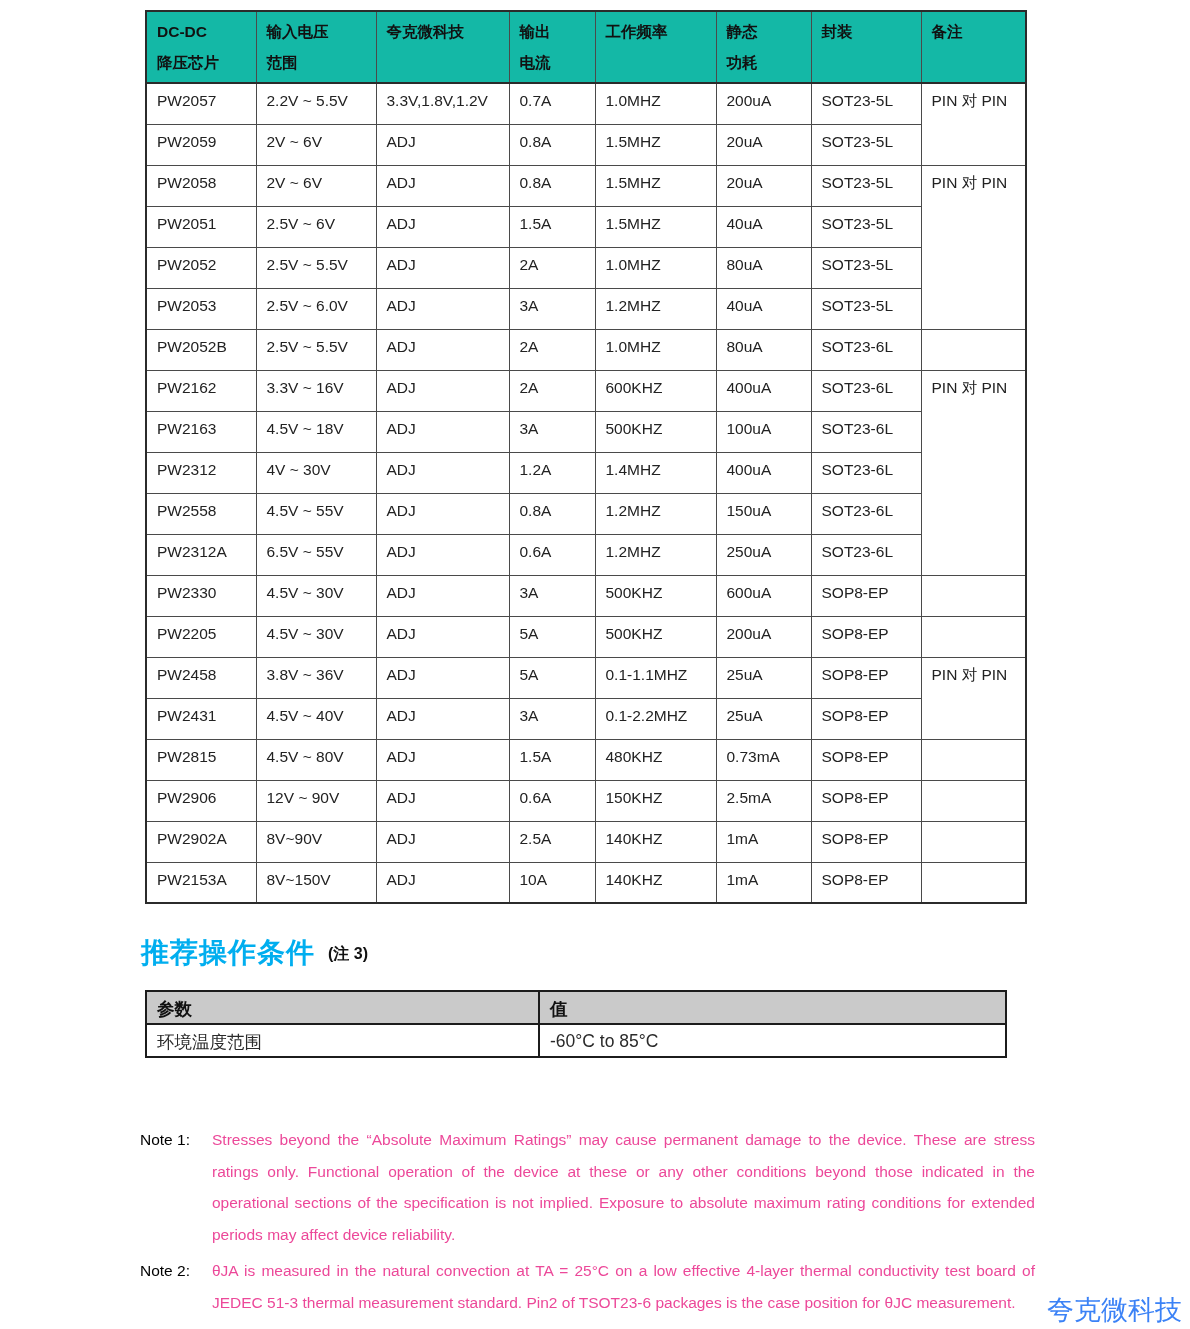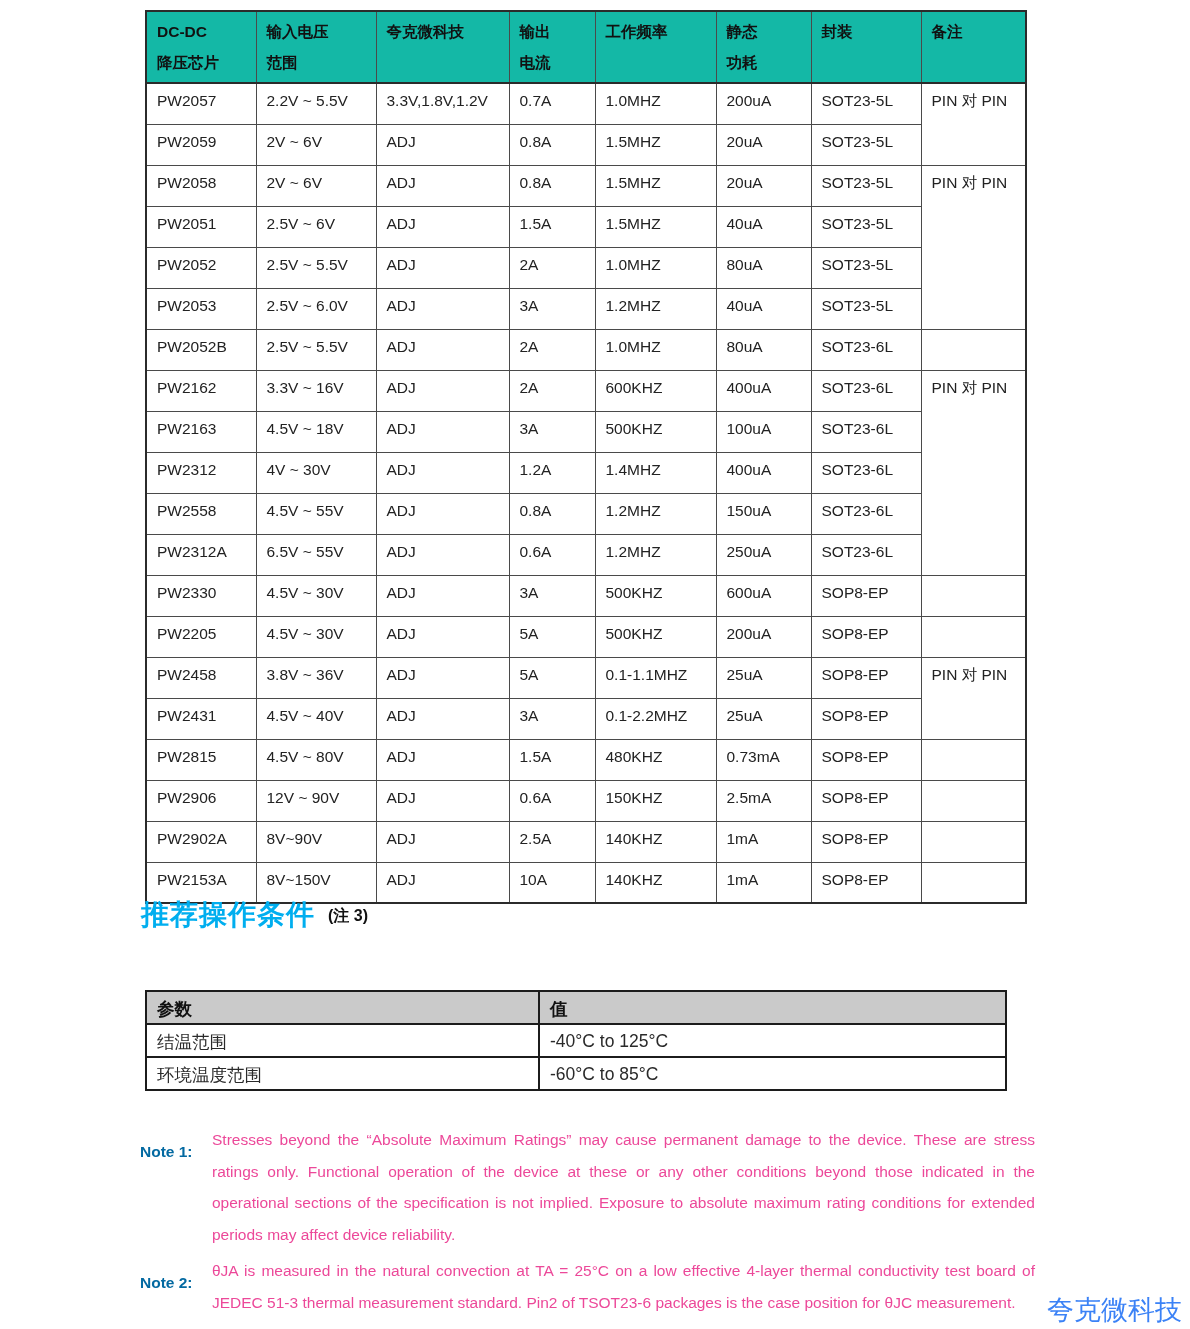--- a/index.html
+++ b/index.html
@@ -18,38 +18,38 @@
   }
   .chip-table th{
     background:#14b8a6;font-size:15.5px;font-weight:bold;line-height:31px;
     padding:4px 4px 4px 10px;white-space:pre-line;height:72px;
     border-bottom:2px solid #2b2b2b;color:#111;
   }
   .chip-table td{
     font-size:15.5px;line-height:20px;padding:7px 4px 0 10px;height:41px;color:#222;
   }
   
-  .section-heading{position:absolute;left:141px;top:896px;white-space:nowrap;}
+  .section-heading{position:absolute;left:141px;top:934px;white-space:nowrap;}
   .heading-title{font-size:28px;font-weight:bold;letter-spacing:1px;}
   .heading-ref{font-size:16px;font-weight:bold;color:#111;margin-left:13px;vertical-align:3px;}
   
   .cond-table{
     position:absolute;left:145px;top:990px;width:860px;
     border-collapse:collapse;table-layout:fixed;
   }
   .cond-table th,.cond-table td{
     border:2px solid #1c1c1c;text-align:left;vertical-align:middle;
     box-sizing:border-box;height:33px;padding:2px 10px 0 10px;
   }
   .cond-table th{background:#cacaca;font-size:17.5px;font-weight:bold;color:#111;}
   .cond-table td{font-size:17.5px;color:#2a2a2a;}
   
   .notes{position:absolute;left:140px;top:1124px;width:895px;}
   .note{display:flex;}
-  .note-label{flex:0 0 72px;width:72px;font-weight:bold;font-size:15.5px;line-height:31.5px;color:#0369a1;margin-top:12px;}
+  .note-label{flex:0 0 72px;width:72px;font-weight:normal;font-size:15.5px;line-height:31.5px;color:#000000;}
   .note-body{flex:1;font-size:15.5px;line-height:31.5px;text-align:justify;color:#ec4899;}
   .note-2{margin-top:5px;justify-content:space-between;}
   
   .watermark{position:absolute;left:1047px;top:1292px;font-size:27px;white-space:nowrap;}
 </style>
 </head>
 <body>
 
 <div class="page">
 
@@ -285,24 +285,20 @@
         <col style="width:467px">
       </colgroup>
     <thead>
       <tr>
         <th>参数</th>
         <th>值</th>
       </tr>
     </thead>
     <tbody>
       <tr>
-        <td>结温范围</td>
-        <td>-40°C to 125°C</td>
-      </tr>
-      <tr>
         <td>环境温度范围</td>
         <td>-60°C to 85°C</td>
       </tr>
     </tbody>
   </table>
 
   <div class="notes">
     <div class="note">
       <span class="note-label">Note 1:</span>
       <div class="note-body">Stresses beyond the “Absolute Maximum Ratings” may cause permanent damage to the device. These are stress ratings only. Functional operation of the device at these or any other conditions beyond those indicated in the operational sections of the specification is not implied. Exposure to absolute maximum rating conditions for extended periods may affect device reliability.</div>

